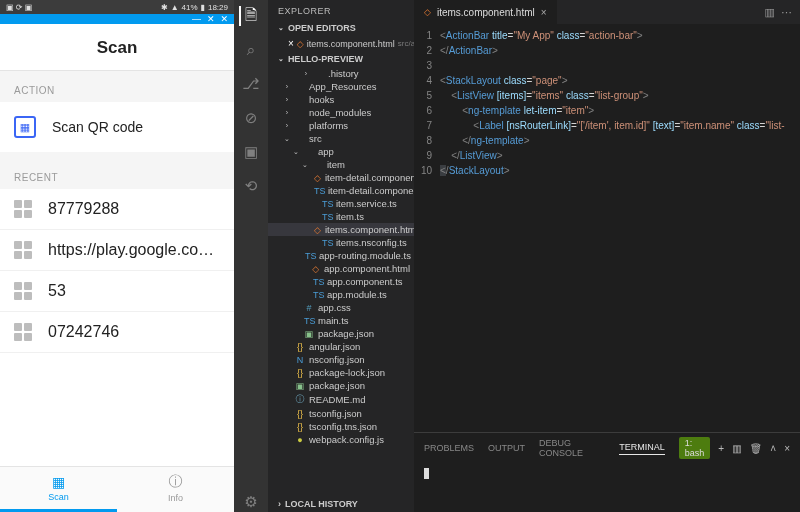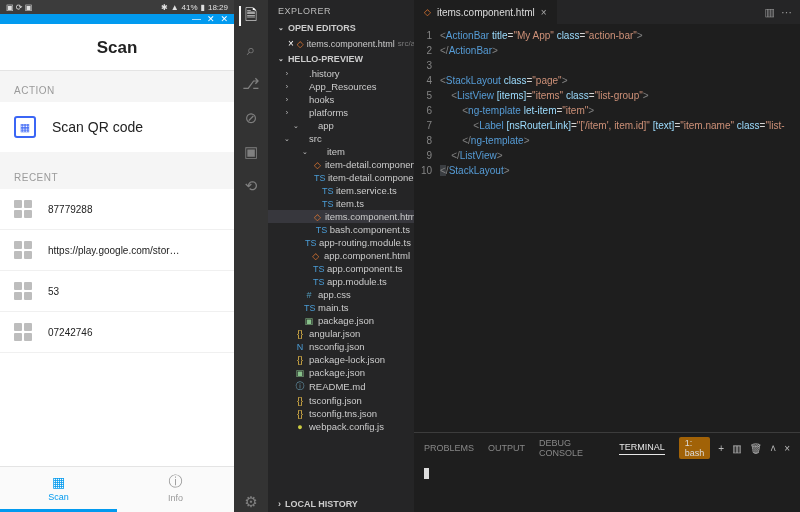--- a/index.html
+++ b/index.html
@@ -10,21 +10,21 @@
 .status-bar { height:14px; background:#3c3c3c; color:#e0e0e0; font-size:8px; display:flex; align-items:center; justify-content:space-between; padding:0 6px; }
 .status-left { display:flex; gap:4px; }
 .status-right { display:flex; gap:3px; align-items:center; }
 .top-accent { height:10px; background:#029aef; display:flex; justify-content:flex-end; align-items:center; padding:0 6px; gap:6px; }
 .top-accent span { color:#fff; font-size:9px; }
 .scan-header { background:#fff; text-align:center; padding:14px 0 12px; font-size:17px; font-weight:600; color:#222; border-bottom:1px solid #e4e4e4; }
 .section-label { font-size:10px; letter-spacing:.5px; color:#9a9a9a; padding:14px 14px 6px; background:#f5f5f5; }
 .action-row { background:#fff; padding:14px 14px; display:flex; align-items:center; gap:16px; font-size:14px; color:#222; margin-bottom:6px; }
 .qr-icon { width:22px; height:22px; border:2px solid #3b66f5; border-radius:3px; display:flex; align-items:center; justify-content:center; font-size:11px; color:#3b66f5; }
 .recent-list { background:#fff; }
-.recent-item { padding:11px 14px; display:flex; align-items:center; gap:16px; font-size:10px; color:#222; border-bottom:1px solid #f0f0f0; }
+.recent-item { padding:11px 14px; display:flex; align-items:center; gap:16px; font-size:16px; color:#222; border-bottom:1px solid #f0f0f0; }
 .recent-item-icon { width:18px; height:18px; display:grid; grid-template-columns:1fr 1fr; grid-template-rows:1fr 1fr; gap:2px; }
 .recent-item-icon span { background:#bdbdbd; border-radius:1px; }
 .recent-text { white-space:nowrap; overflow:hidden; text-overflow:ellipsis; flex:1; }
 .phone-spacer { flex:1; background:#fff; }
 .bottom-nav { height:46px; background:#fafafa; border-top:1px solid #e4e4e4; display:flex; }
 .nav-item { flex:1; display:flex; flex-direction:column; align-items:center; justify-content:center; gap:2px; font-size:9px; color:#999; border-bottom:3px solid transparent; }
 .nav-item.active { color:#029aef; border-bottom-color:#029aef; }
 .nav-icon { font-size:14px; }
 
 
@@ -68,21 +68,21 @@
 .code-lines { flex:1; white-space:pre; overflow:hidden; color:#d4d4d4; }
 .tok-tag { color:#569cd6; }
 .tok-attr { color:#9cdcfe; }
 .tok-str { color:#ce9178; }
 .tok-punct { color:#808080; }
 
 .terminal-panel { height:80px; border-top:1px solid #3c3c3c; background:#1e1e1e; display:flex; flex-direction:column; }
 .term-tabs { display:flex; gap:14px; padding:4px 10px; font-size:9px; color:#888; align-items:center; }
 .term-tabs .tt.active { color:#e7e7e7; border-bottom:1px solid #e7e7e7; padding-bottom:2px; }
 .term-right { margin-left:auto; display:flex; gap:8px; align-items:center; color:#bbb; font-size:10px; }
-.term-select { background:#a16207; color:#ddd; font-size:9px; padding:1px 6px; border-radius:2px; }
+.term-select { background:#4d7c0f; color:#ddd; font-size:9px; padding:1px 6px; border-radius:2px; }
 .term-body { flex:1; padding:4px 10px; font-family:Menlo,Consolas,monospace; font-size:10px; color:#ddd; }
 .cursor { display:inline-block; width:5px; height:11px; background:#ddd; vertical-align:middle; }
 </style>
 </head>
 <body>
 
 <div class="phone">
   <div class="status-bar">
     <div class="status-left">
         <span>▣ ⟳ ▣</span>
@@ -180,50 +180,55 @@
       <span class="dot">×</span>
       <span class="ficon ic-html">◇</span>
       <span>items.component.html</span>
       <span class="dim">src/app/item</span>
     </div>
     <div class="sidebar-section">
         <span class="chev">⌄</span>
         <span>HELLO-PREVIEW</span>
       </div>
     <div class="tree" id="tree">
-        <div class="tree-row" style="padding-left: 15px;">
+        <div class="tree-row" style=" margin-left: 34px;">
           <span class="chev">›</span>
           <span class="ficon ic-folder"></span>
           <span>.history</span>
         </div>
         <div class="tree-row" style="padding-left: 15px;">
           <span class="chev">›</span>
           <span class="ficon ic-folder"></span>
           <span>App_Resources</span>
         </div>
         <div class="tree-row" style="padding-left: 15px;">
           <span class="chev">›</span>
           <span class="ficon ic-folder"></span>
           <span>hooks</span>
         </div>
         <div class="tree-row" style="padding-left: 15px;">
           <span class="chev">›</span>
           <span class="ficon ic-folder"></span>
+          <span>node_modules</span>
+        </div>
+        <div class="tree-row" style="padding-left: 15px;">
+          <span class="chev">›</span>
+          <span class="ficon ic-folder"></span>
           <span>platforms</span>
+        </div>
+        <div class="tree-row" style="padding-left: 15px;">
+          <span class="chev">⌄</span>
+          <span class="ficon ic-folder"></span>
+          <span>src</span>
         </div>
         <div class="tree-row" style="padding-left: 24px;">
           <span class="chev">⌄</span>
           <span class="ficon ic-folder"></span>
           <span>app</span>
         </div>
-        <div class="tree-row" style="padding-left: 15px;">
-          <span class="chev">⌄</span>
-          <span class="ficon ic-folder"></span>
-          <span>src</span>
-        </div>
         <div class="tree-row" style="padding-left: 33px;">
           <span class="chev">⌄</span>
           <span class="ficon ic-folder"></span>
           <span>item</span>
         </div>
         <div class="tree-row" style="padding-left: 42px;">
           <span class="chev"></span>
           <span class="ficon ic-html">◇</span>
           <span>item-detail.component.html</span>
         </div>
@@ -243,21 +248,21 @@
           <span>item.ts</span>
         </div>
         <div class="tree-row selected" style="padding-left: 42px;">
           <span class="chev"></span>
           <span class="ficon ic-html">◇</span>
           <span>items.component.html</span>
         </div>
         <div class="tree-row" style="padding-left: 42px;">
           <span class="chev"></span>
           <span class="ficon ic-ts">TS</span>
-          <span>bash.component.ts</span>
+          <span>items.nsconfig.ts</span>
         </div>
         <div class="tree-row" style="padding-left: 33px;">
           <span class="chev"></span>
           <span class="ficon ic-ts">TS</span>
           <span>app-routing.module.ts</span>
         </div>
         <div class="tree-row" style="padding-left: 33px;">
           <span class="chev"></span>
           <span class="ficon ic-html">◇</span>
           <span>app.component.html</span>

